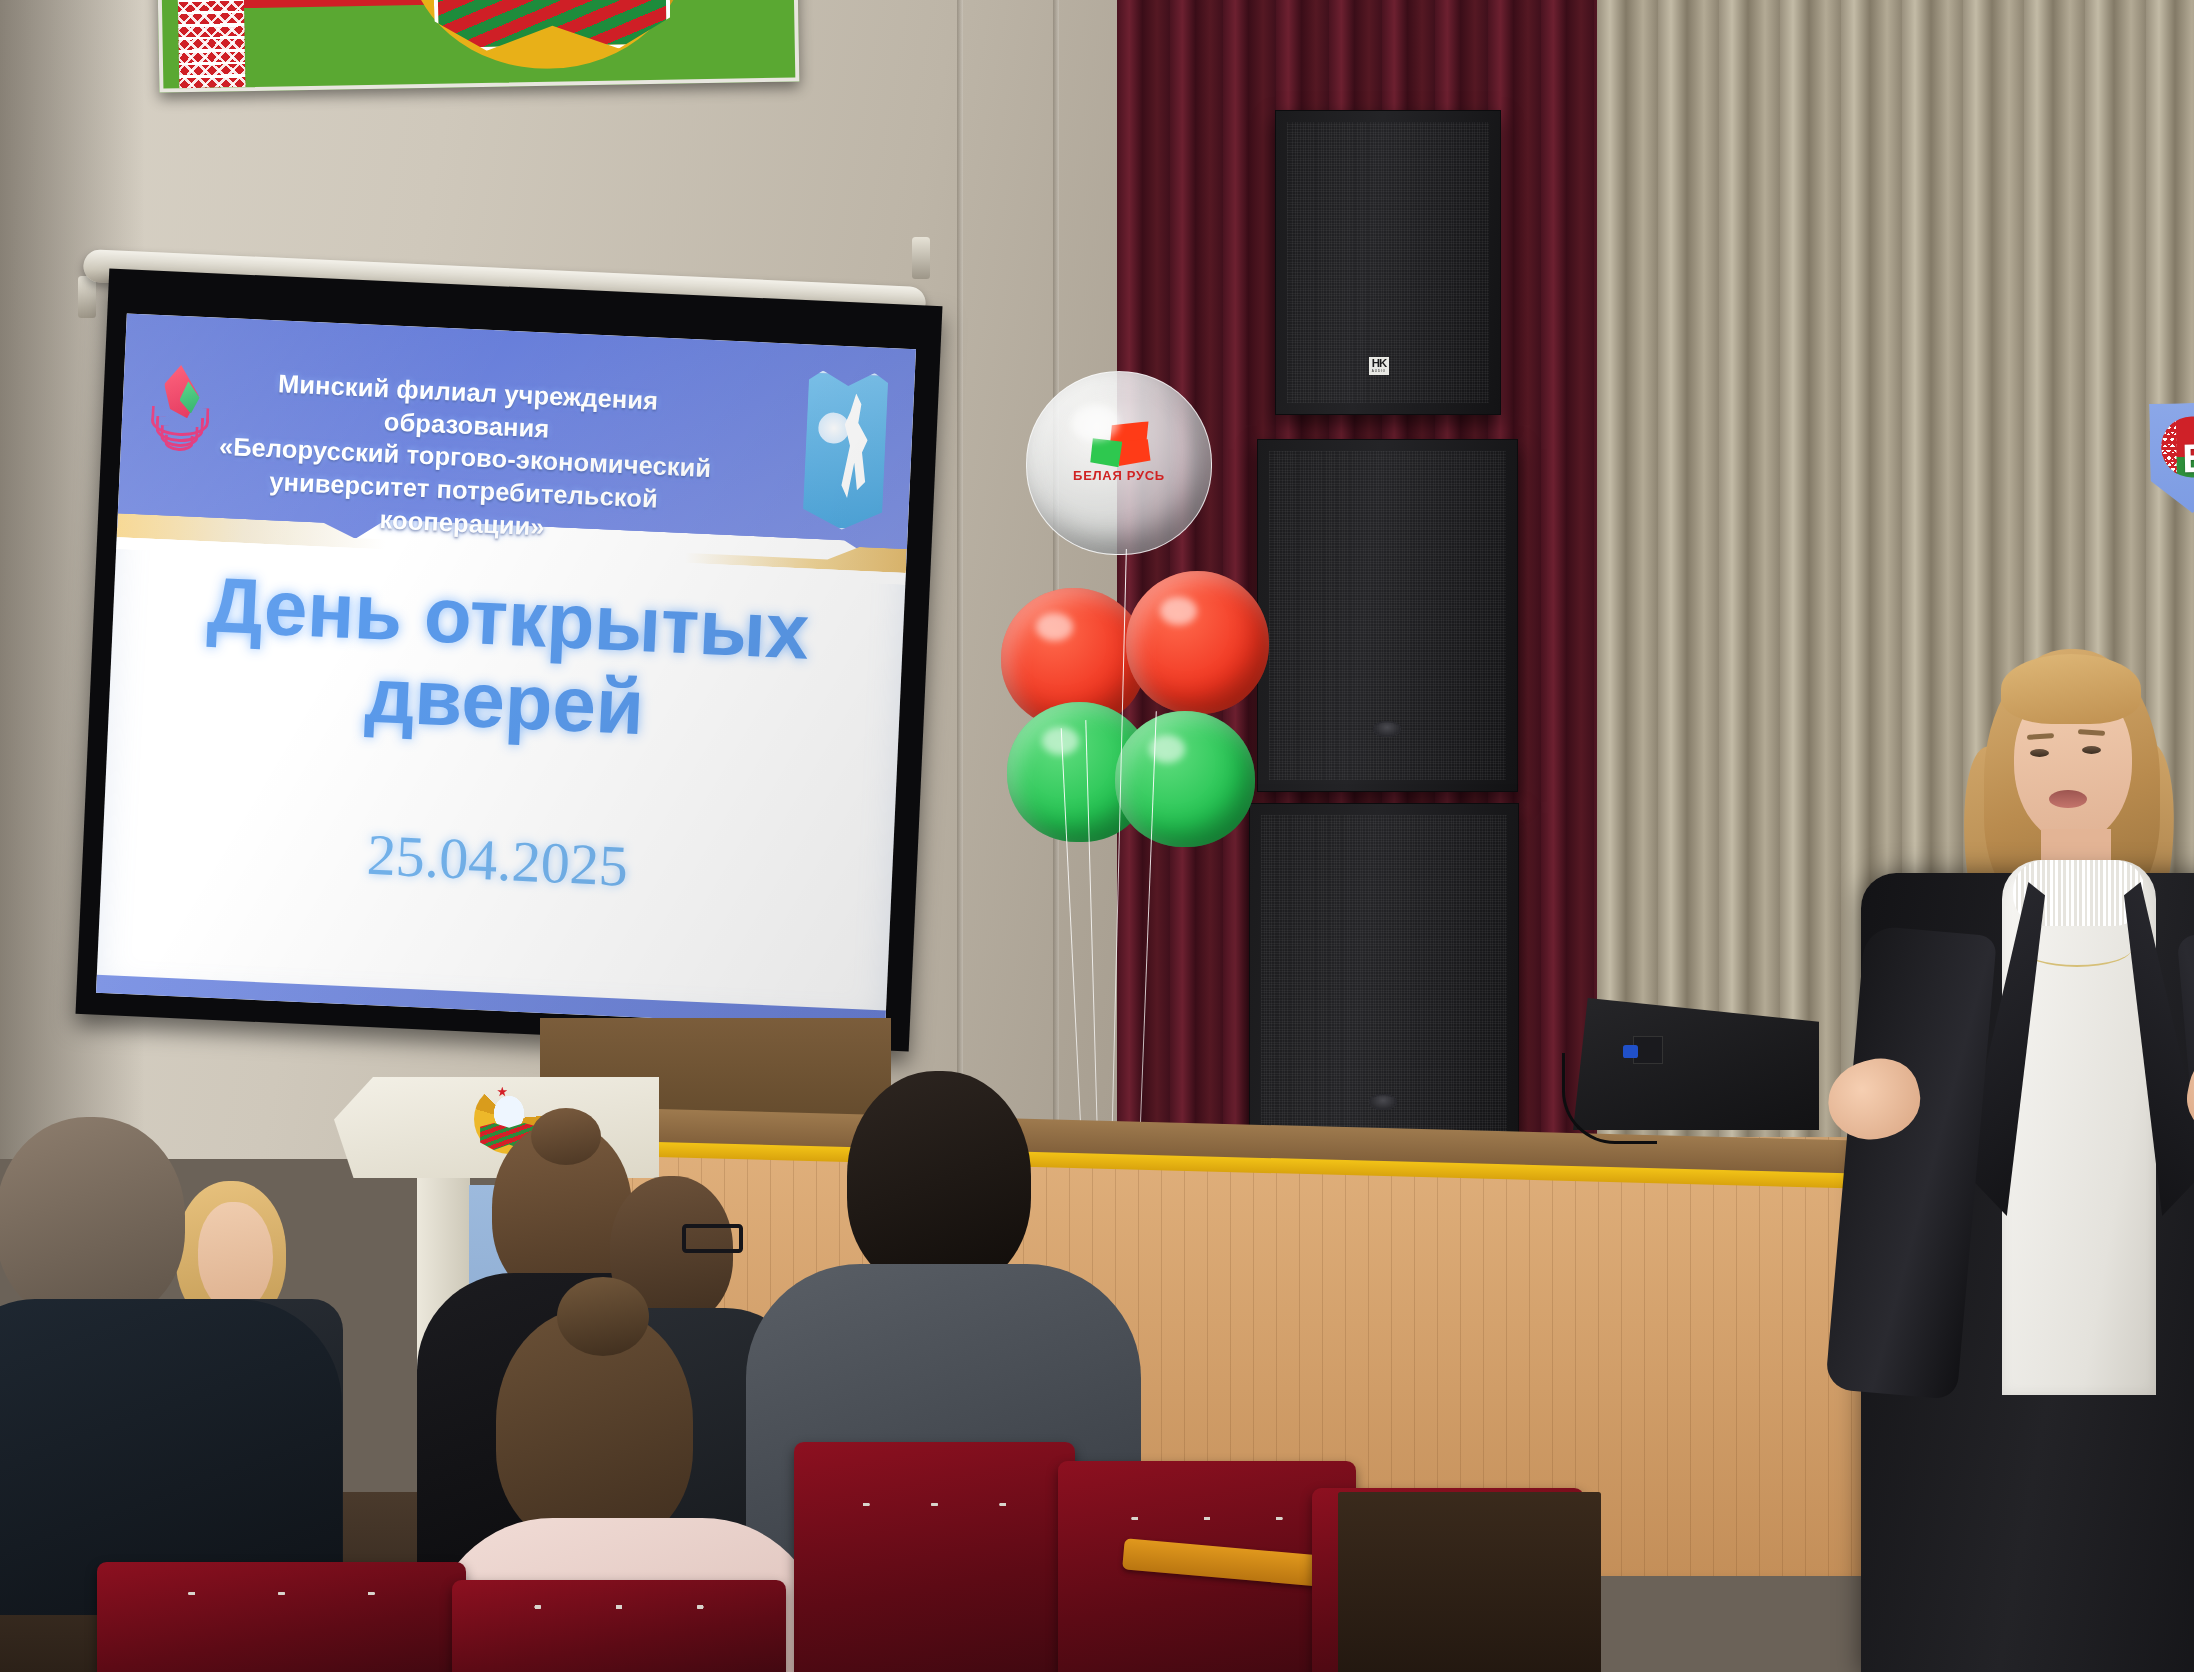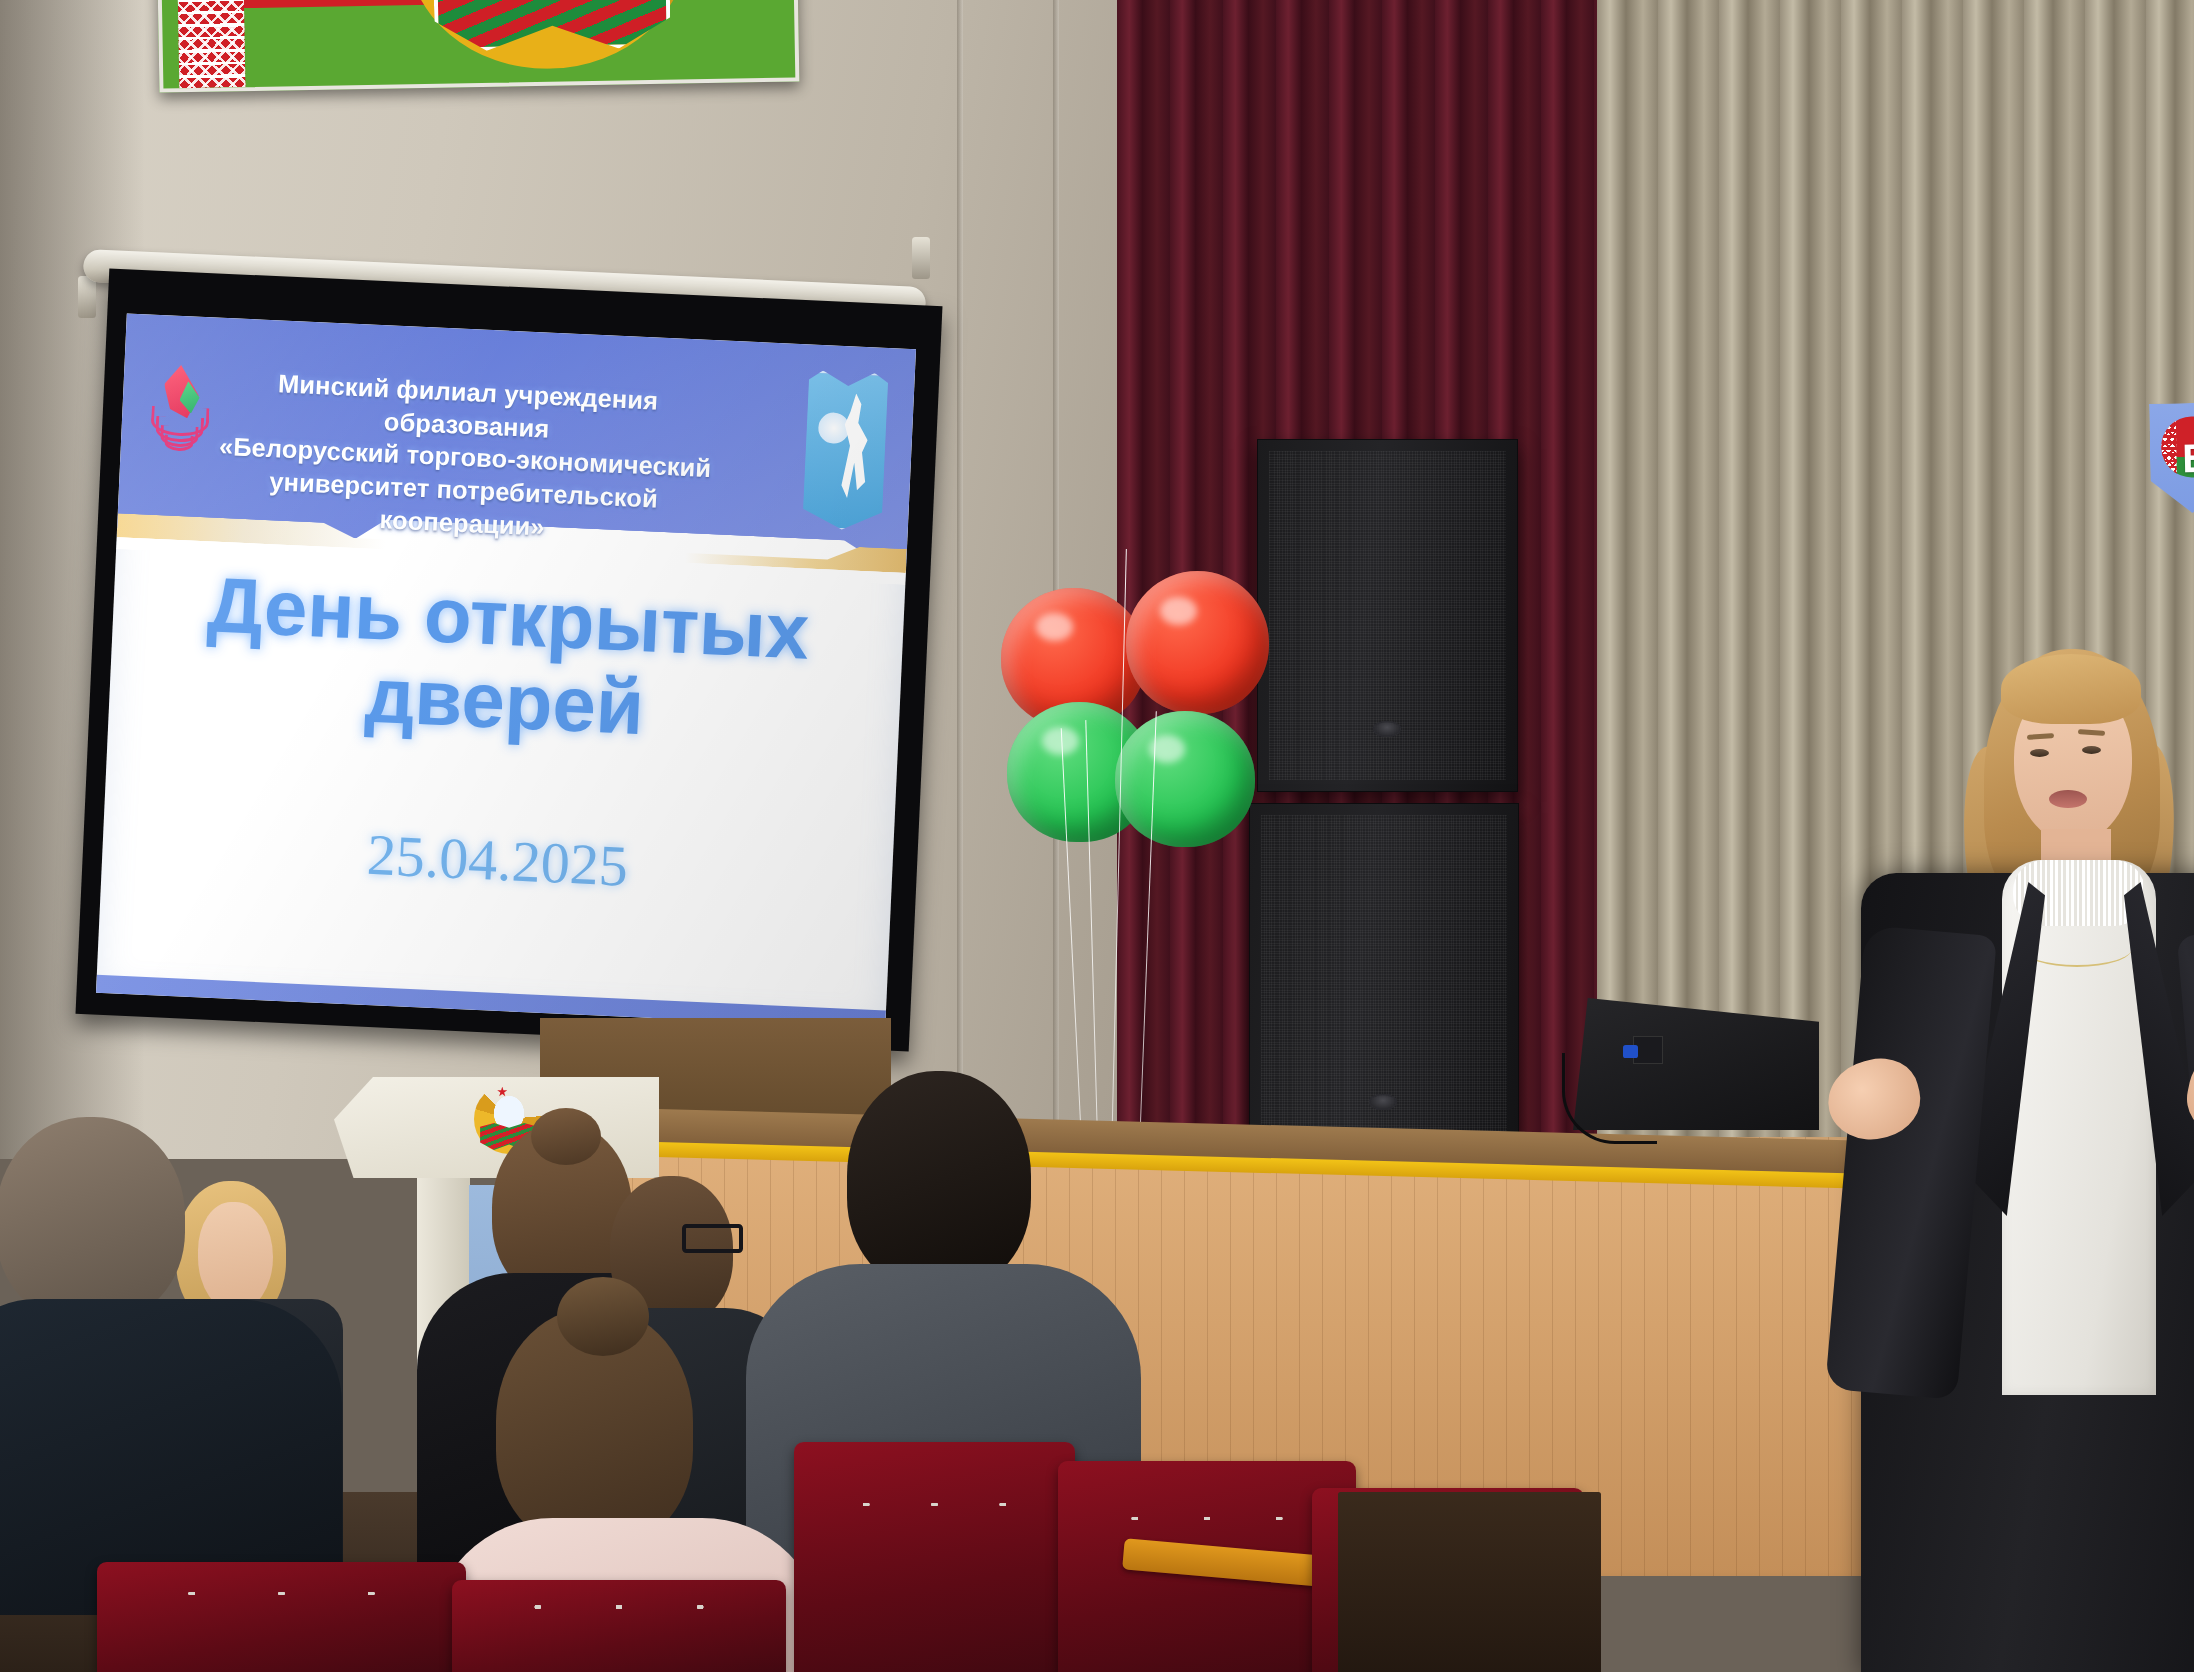--- a/index.html
+++ b/index.html
@@ -531,31 +531,48 @@
     <div class="slide-title">
       <div>День открытых</div>
       <div>дверей</div>
     </div>
 
     <div class="slide-date">25.04.2025</div>
     <div class="slide-footband"></div>
   </div>
   <div class="screen-glare"></div>
 
+  <div class="spk" style="left:1275px;top:110px;width:224px;height:303px;">
+    <div class="spk-grille"></div>
+    <div class="spk-logo" style="left:93px;top:246px;">
+      <span>HK</span>
+      <small>AUDIO</small>
+    </div>
+  </div>
 
   <div class="spk" style="left:1257px;top:439px;width:259px;height:351px;">
     <div class="spk-grille"></div>
     <div class="spk-badge" style="left:115px;top:281px;"></div>
   </div>
 
   <div class="spk" style="left:1249px;top:803px;width:268px;height:351px;">
     <div class="spk-grille"></div>
     <div class="spk-badge" style="left:119px;top:290px;"></div>
   </div>
 
+  <div class="balloon bl-clear" style="left:1026px;top:371px;width:184px;height:182px;">
+    <div class="bl-clear-logo">
+      <div class="bl-flag">
+        <i class="f-red"></i>
+          <i class="f-red2"></i>
+          <i class="f-green"></i>
+      </div>
+      <div class="bl-clear-text">БЕЛАЯ РУСЬ</div>
+    </div>
+  </div>
 
   <div class="balloon bl-red" style="left:1001px;top:588px;width:145px;height:140px;"></div>
   <div class="balloon bl-red" style="left:1126px;top:571px;width:143px;height:143px;"></div>
   <div class="balloon bl-green" style="left:1007px;top:702px;width:145px;height:140px;"></div>
   <div class="balloon bl-green" style="left:1115px;top:711px;width:140px;height:136px;"></div>
 
   <div class="bl-string" style="left:1117px;top:549px;height:724px;transform:rotate(1.4deg);"></div>
   <div class="bl-string" style="left:1093px;top:720px;height:553px;transform:rotate(-1.6deg);"></div>
   <div class="bl-string" style="left:1145px;top:711px;height:562px;transform:rotate(2.2deg);"></div>
   <div class="bl-string" style="left:1074px;top:728px;height:544px;transform:rotate(-2.8deg);"></div>

